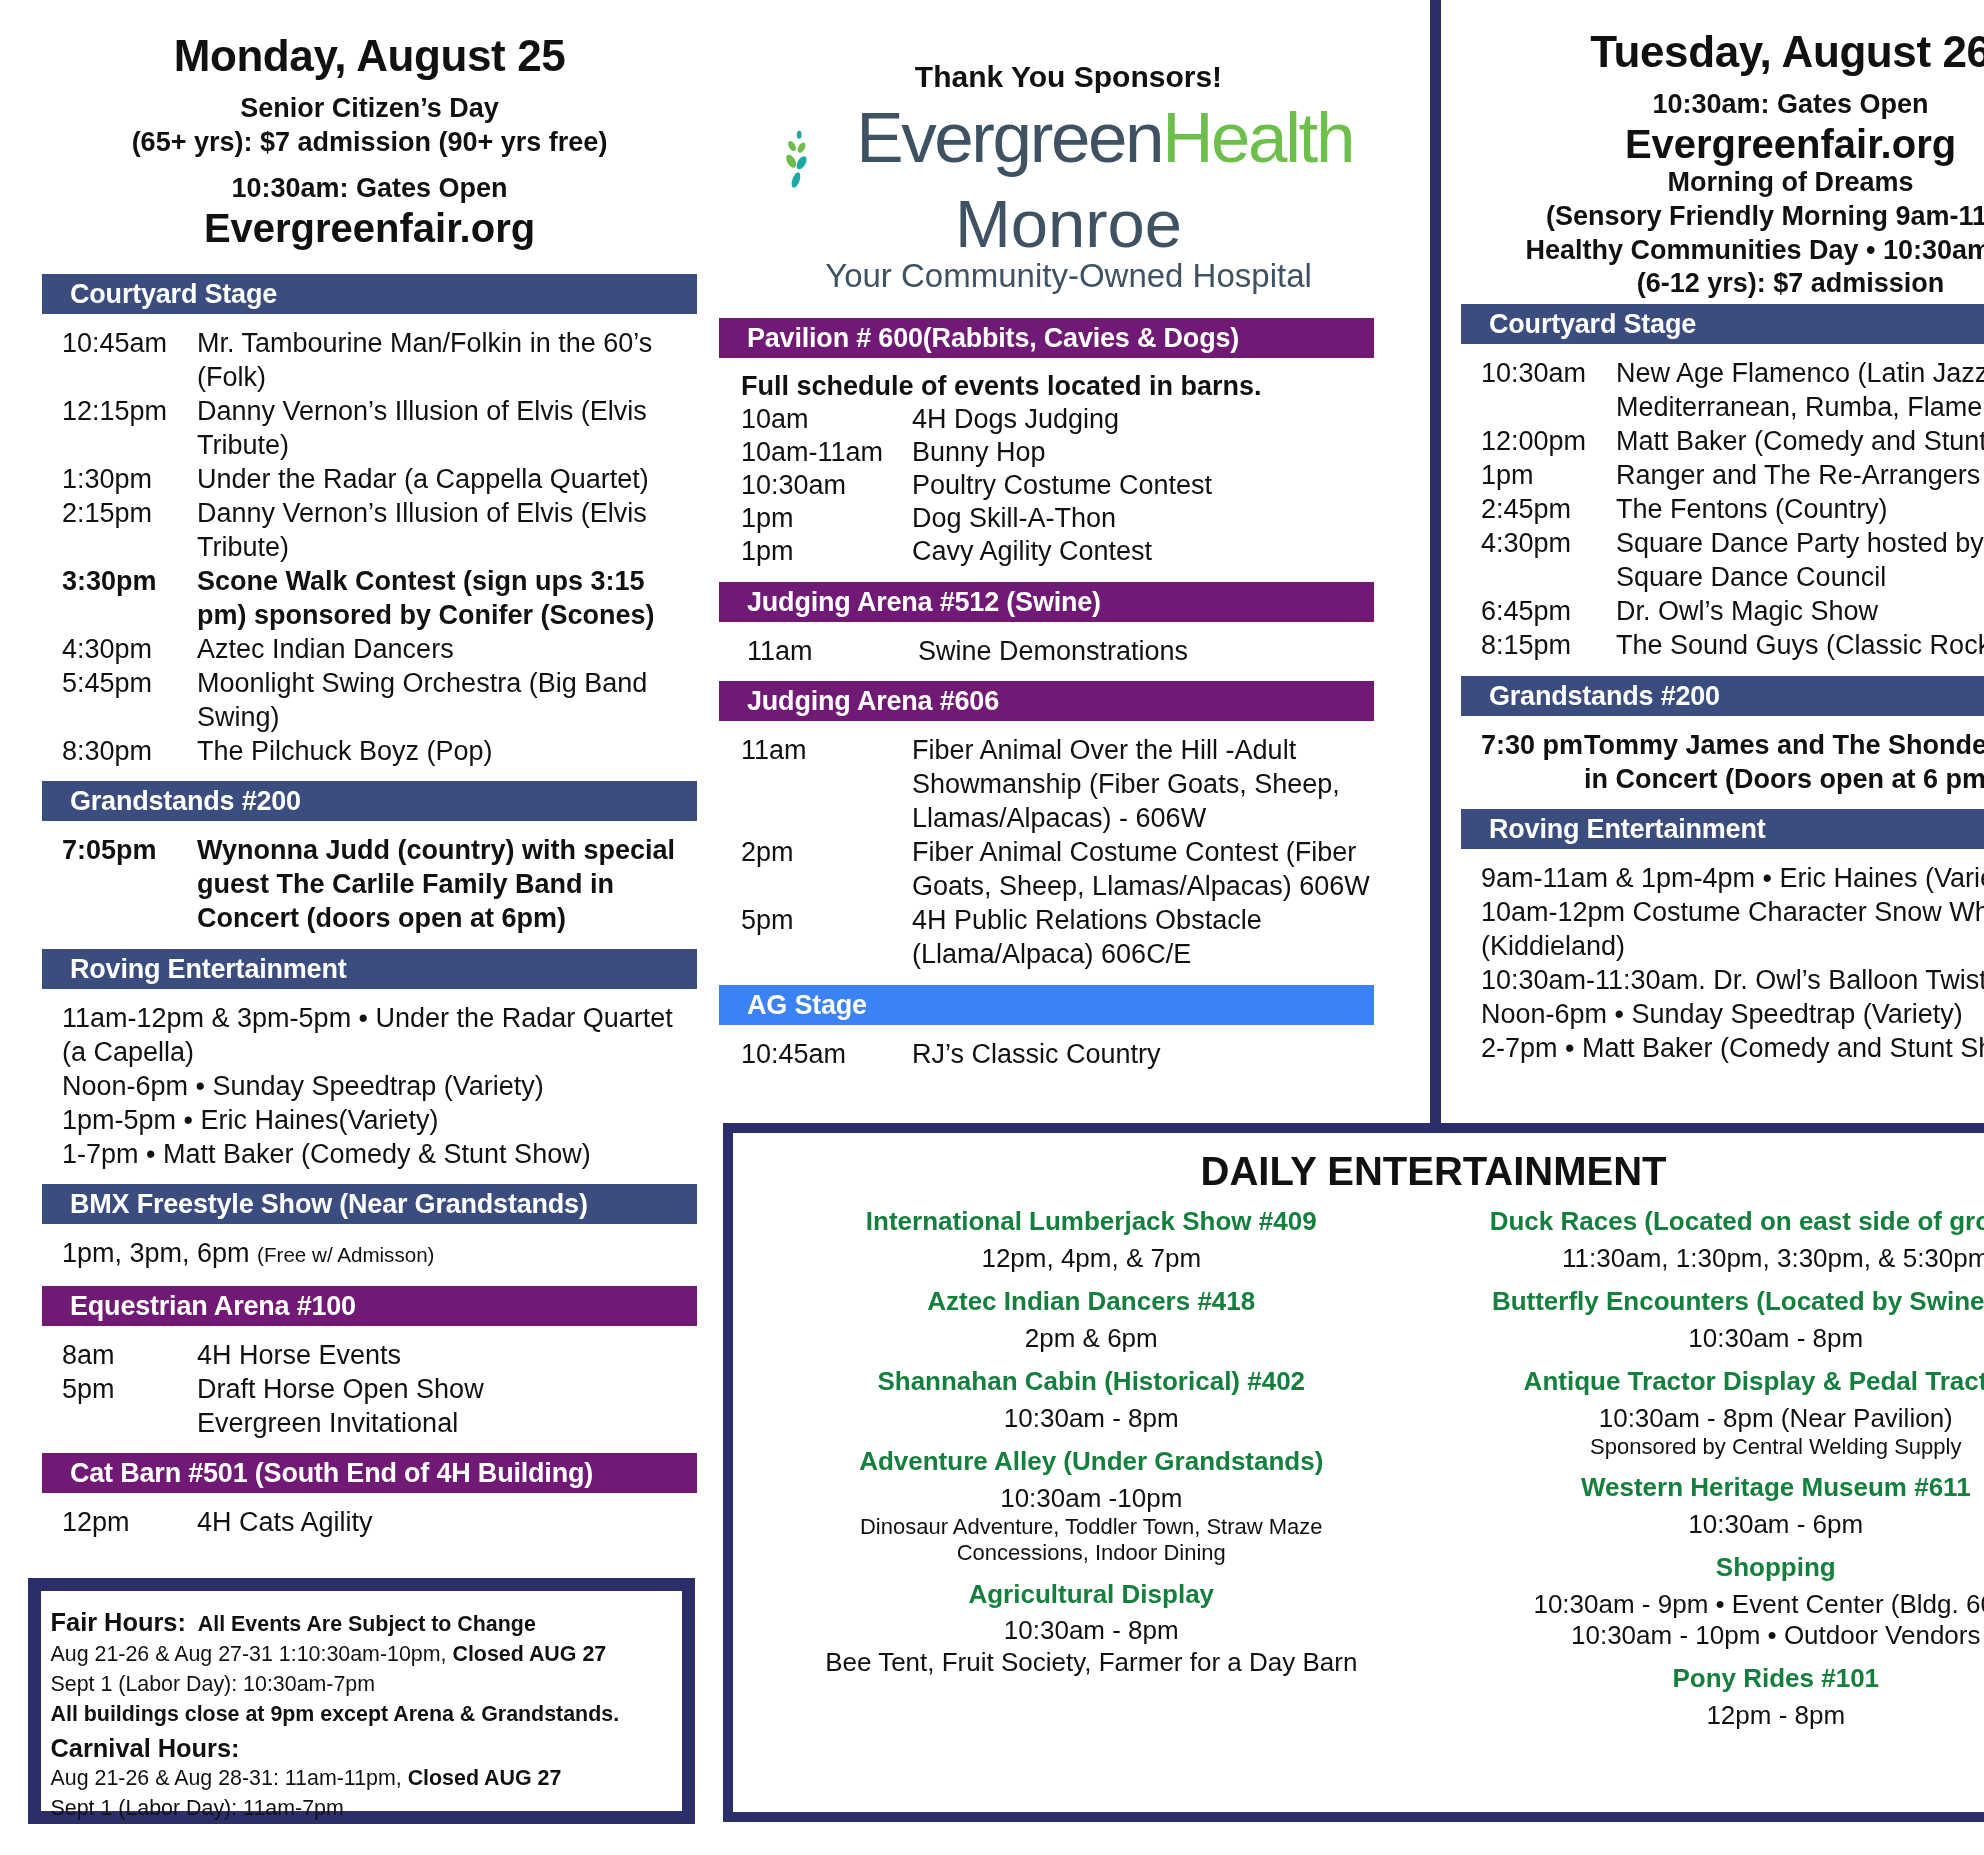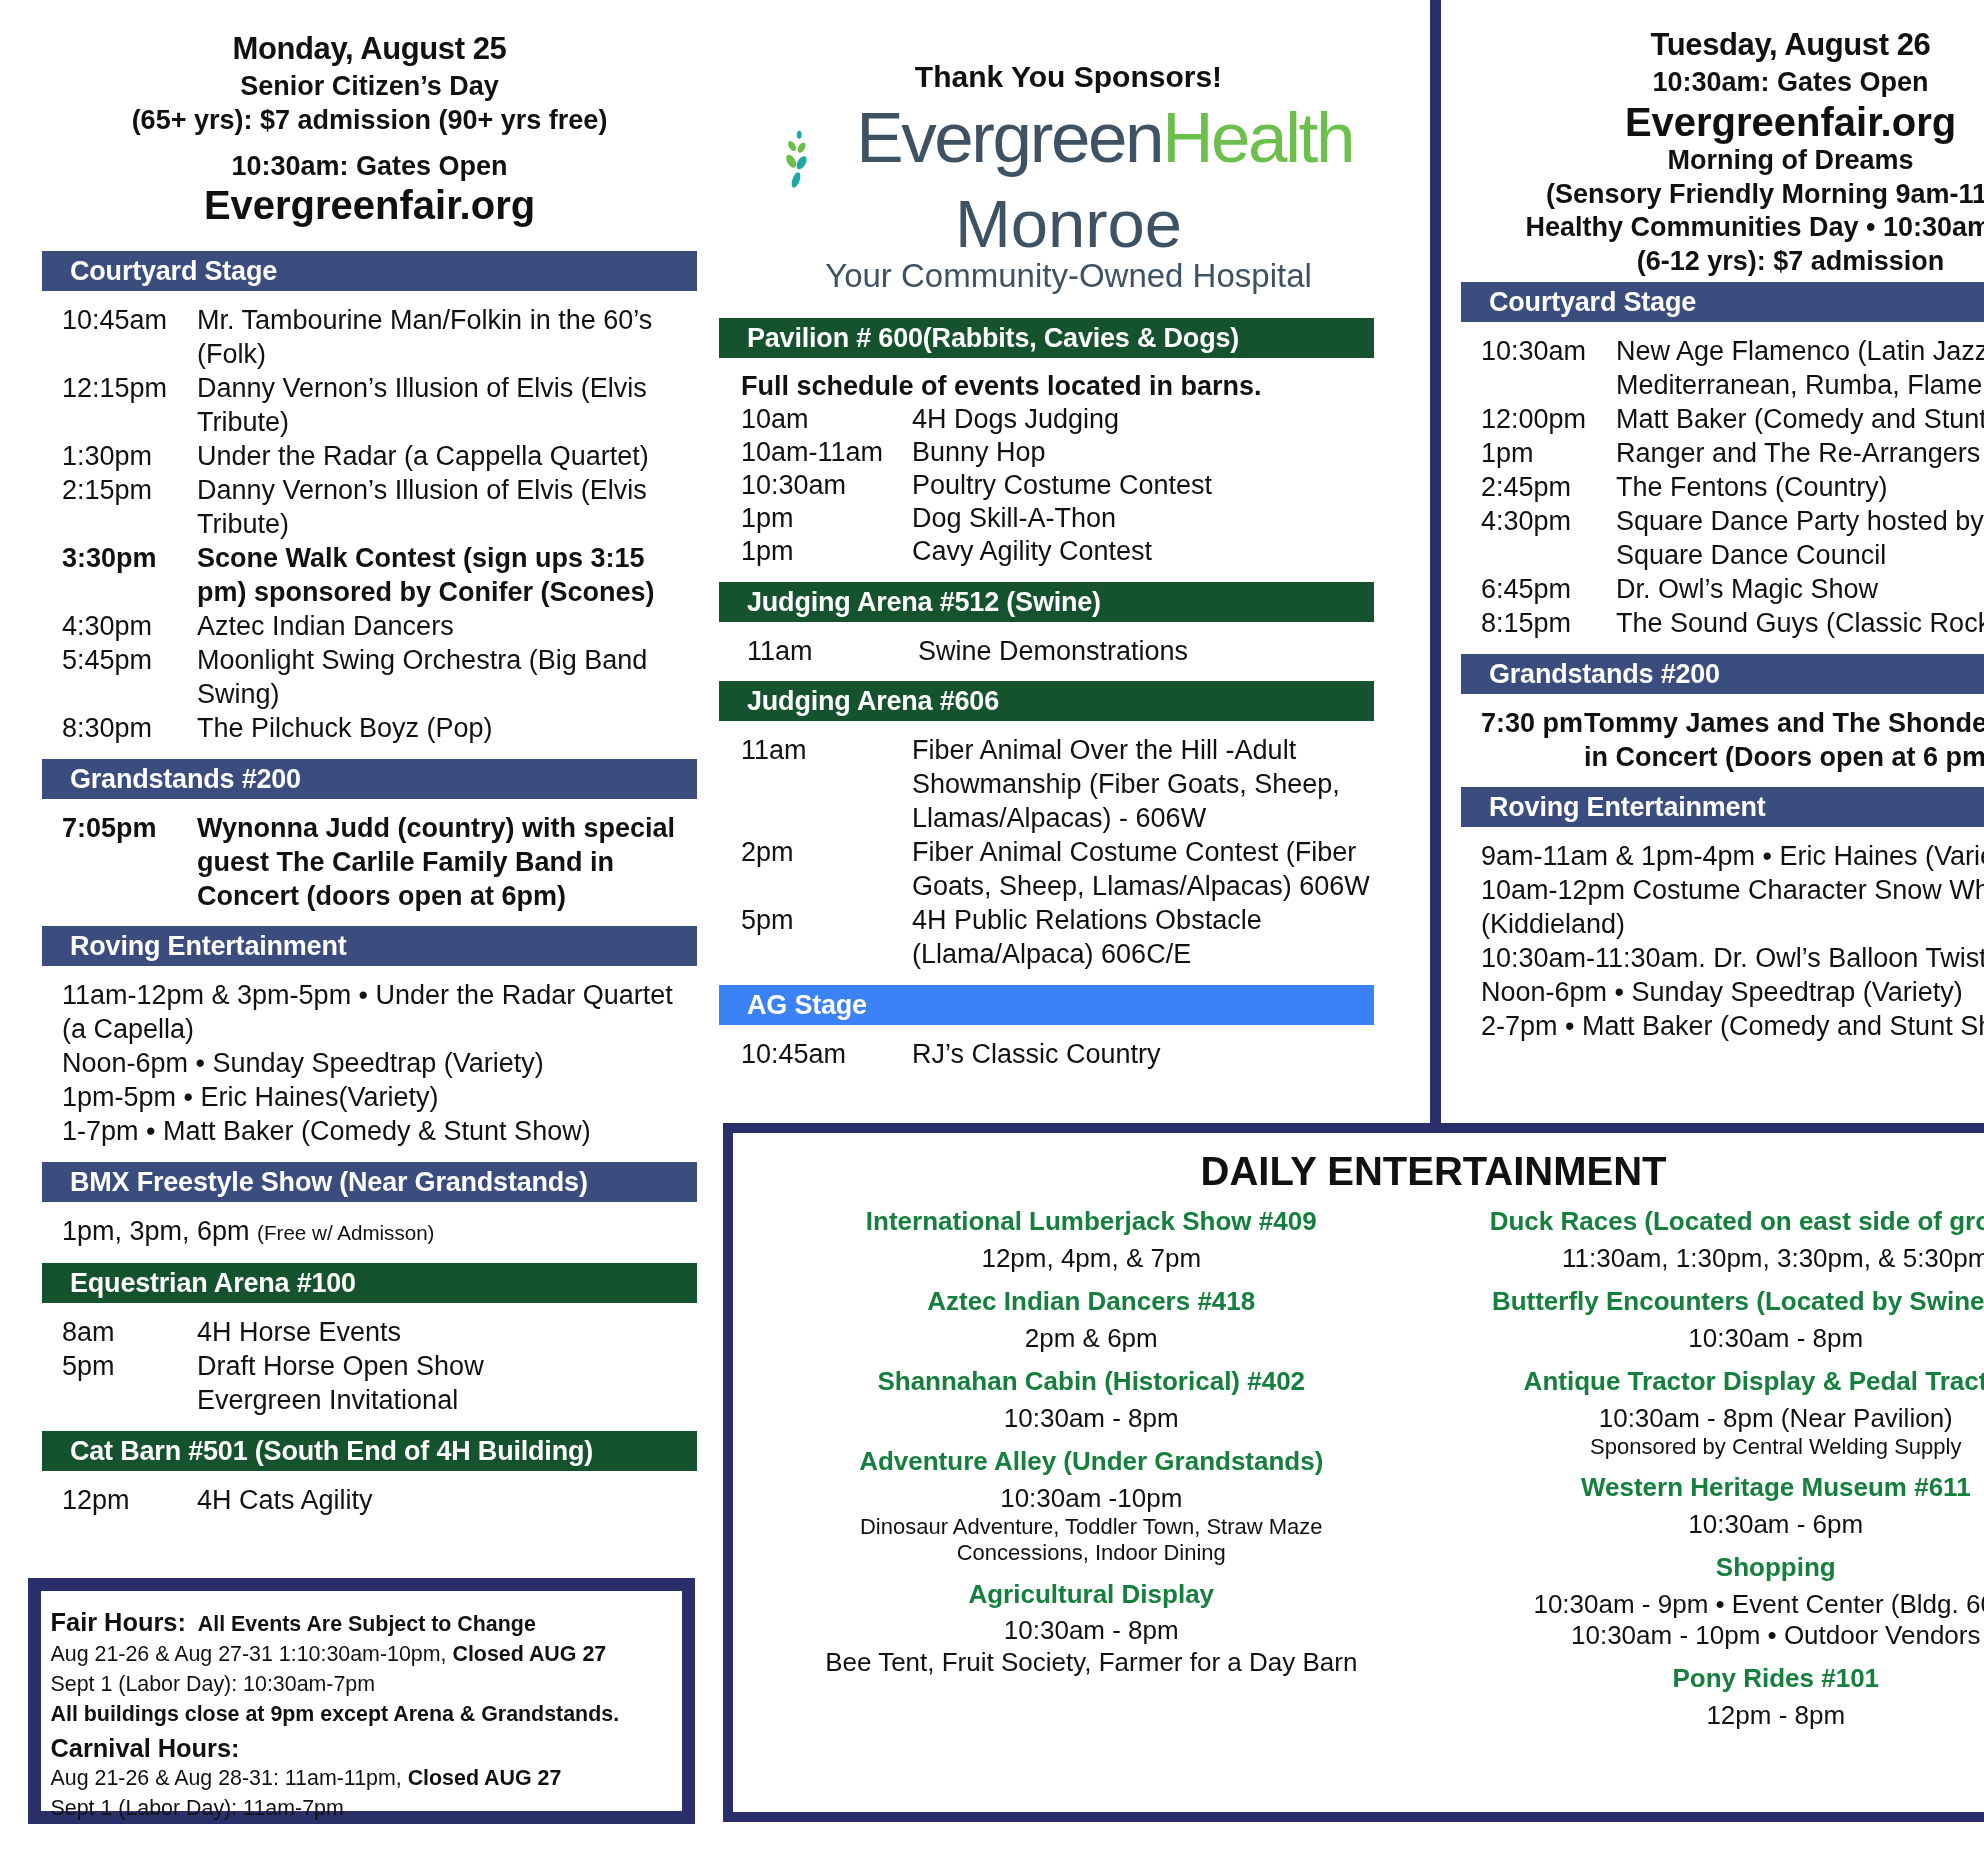--- a/index.html
+++ b/index.html
@@ -4,27 +4,27 @@
 <style>
   html, body { margin:0; padding:0; background:#ffffff; }
   body { width:2868px; height:1856px; position:relative; overflow:hidden;
          font-family:"Liberation Sans", sans-serif; color:#111; }
   .col { position:absolute; top:0; }
   .c1 { left:42px; width:655px; }
   .c2 { left:719px; width:699px; }
   .c3 { left:1461px; width:659px; }
   .divider { position:absolute; left:1430px; top:0; width:11px; height:1123px; background:#2a2f6a; }
   .center { text-align:center; }
-  .day-title { font-weight:700; font-size:31px; letter-spacing:-0.4px; margin:4px; line-height:1.1; }
+  .day-title { font-weight:700; font-size:44px; letter-spacing:-0.4px; margin:12px; line-height:1.1; }
   .sub { font-weight:700; font-size:27px; line-height:1.25; }
   .site { font-weight:700; font-size:40px; line-height:1.1; }
   .hdr { color:#fff; font-weight:700; font-size:27px; height:40px; line-height:40px;
          padding-left:28px; box-sizing:border-box; letter-spacing:-0.2px; }
   .blue { background:#3b4d7e; }
-  .red { background:#14532d; }
+  .red { background:#701a75; }
   .orange { background:#3b82f6; }
   .sched { font-size:27px; line-height:34px; padding:12px 0 13.5px 20px; }
   .row { display:flex; }
   .t { width:135px; flex:none; }
   .d { flex:1; }
   .bold { font-weight:700; }
   .small { font-size:20.6px; }
   .logo-eh { text-align:center; }
   .eh-word { font-size:71px; letter-spacing:-2.4px; line-height:1; }
   .eh-evergreen { color:#3f5263;margin-left:45px; }

